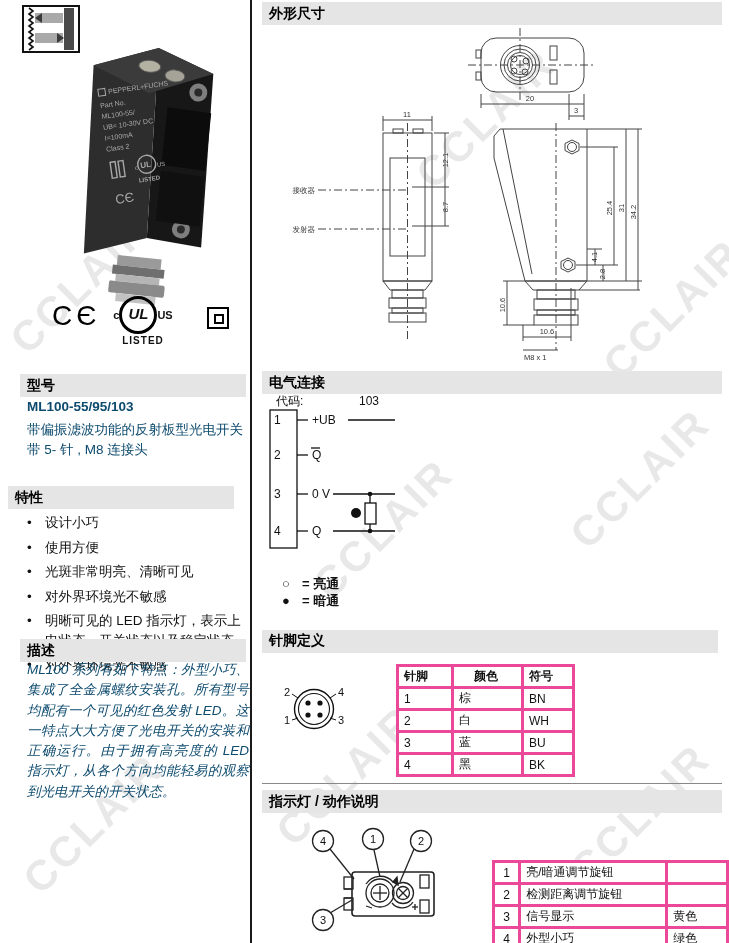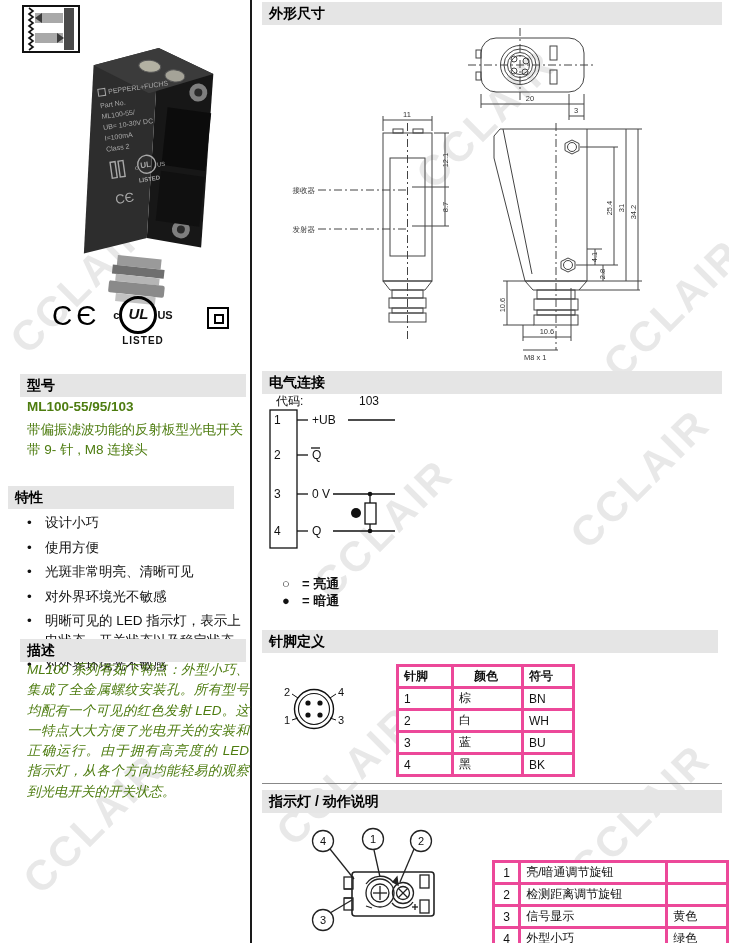--- a/index.html
+++ b/index.html
@@ -4,21 +4,21 @@
 <style>
   html,body{margin:0;padding:0;}
   body{width:729px;height:943px;background:#fff;position:relative;overflow:hidden;
        font-family:"Liberation Sans","DejaVu Sans",sans-serif;color:#111;}
   .abs{position:absolute;}
   .wm{position:absolute;font-weight:bold;font-size:42px;letter-spacing:3px;
       color:rgba(150,150,150,0.22);transform:rotate(-45deg);pointer-events:none;}
   .vdiv{position:absolute;left:250px;top:0;width:2px;height:943px;background:#1a1a1a;}
   .hdr{position:absolute;background:#e5e5e5;height:23px;line-height:23px;
        font-weight:bold;font-size:14px;padding-left:7px;box-sizing:border-box;color:#000;}
-  .txt{position:absolute;font-size:13px;color:#4d7c0f;}
+  .txt{position:absolute;font-size:13px;color:#0c4a6e;}
   .bold{font-weight:bold;}
   .para{text-align:justify;line-height:1.5;font-size:13.5px;font-style:italic;}
   .feat-row{display:flex;margin-bottom:5px;font-size:13.5px;line-height:1.45;}
   .feat-dot{width:18px;flex:none;}
   table.t{border-collapse:collapse;background:#fff;}
   .t td,.t th{border:3px solid #ec4899;font-size:12px;padding:1px 5px;text-align:left;
       font-family:"Liberation Sans","DejaVu Sans",sans-serif;}
   .t th{font-weight:bold;}
   .legend-row{display:flex;font-size:13px;font-weight:bold;line-height:17px;}
   .legend-sym{width:20px;}
@@ -103,21 +103,21 @@
     <span class="ulside">c</span><span class="ulcirc">UL</span><span class="ulside">US</span>
     <div class="ullisted">LISTED</div>
   </div>
   <div class="sq-out" style="left:207px;top:307px;">
     <div class="sq-in"></div>
   </div>
 
   <div class="hdr" style="left:20px;top:374px;width:226px;">型号</div>
   <div class="txt bold" style="left:27px;top:399px;font-size:13.5px;">ML100-55/95/103</div>
   <div class="txt" style="left:27px;top:421px;font-size:13.5px;">带偏振滤波功能的反射板型光电开关</div>
-  <div class="txt" style="left:27px;top:441px;font-size:13.5px;">带 9- 针 , M8 连接头</div>
+  <div class="txt" style="left:27px;top:441px;font-size:13.5px;">带 5- 针 , M8 连接头</div>
 
   <div class="hdr" style="left:8px;top:486px;width:226px;">特性</div>
   <div class="abs" style="left:27px;top:513px;width:222px;">
     <div class="feat-row">
       <span class="feat-dot">•</span>
       <span>设计小巧</span>
       </div>
     <div class="feat-row">
       <span class="feat-dot">•</span>
       <span>使用方便</span>
@@ -283,21 +283,21 @@
     <div class="legend-row">
       <span class="legend-sym">○</span>
       <span>= 亮通</span>
     </div>
     <div class="legend-row">
       <span class="legend-sym">●</span>
       <span>= 暗通</span>
     </div>
   </div>
 
-  <div class="hdr" style="left:262px;top:630px;width:456px;">针脚定义</div>
+  <div class="hdr" style="left:262px;top:630px;width:456px;font-family:Liberation Mono, monospace;">针脚定义</div>
 
   <div class="txt" style="left:412px;top:648px;font-size:11px;margin-top:40px;">V31 型连接器</div>
 
   <svg class="abs" style="left:280px;top:678px;" width="68" height="60" viewBox="0 0 68 60">
     <circle cx="34" cy="31" r="19.5" fill="none" stroke="#111" stroke-width="1.4"></circle>
     <circle cx="34" cy="31" r="15.5" fill="none" stroke="#111" stroke-width="1.1"></circle>
     <circle cx="28" cy="25" r="2.6" fill="#111"></circle>
       <circle cx="40" cy="25" r="2.6" fill="#111"></circle>
     <circle cx="28" cy="37" r="2.6" fill="#111"></circle>
       <circle cx="40" cy="37" r="2.6" fill="#111"></circle>

